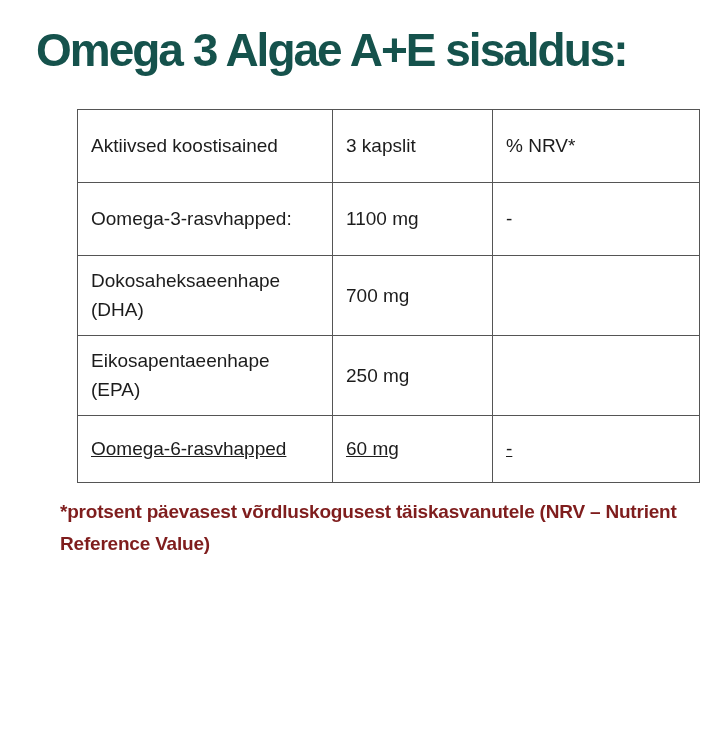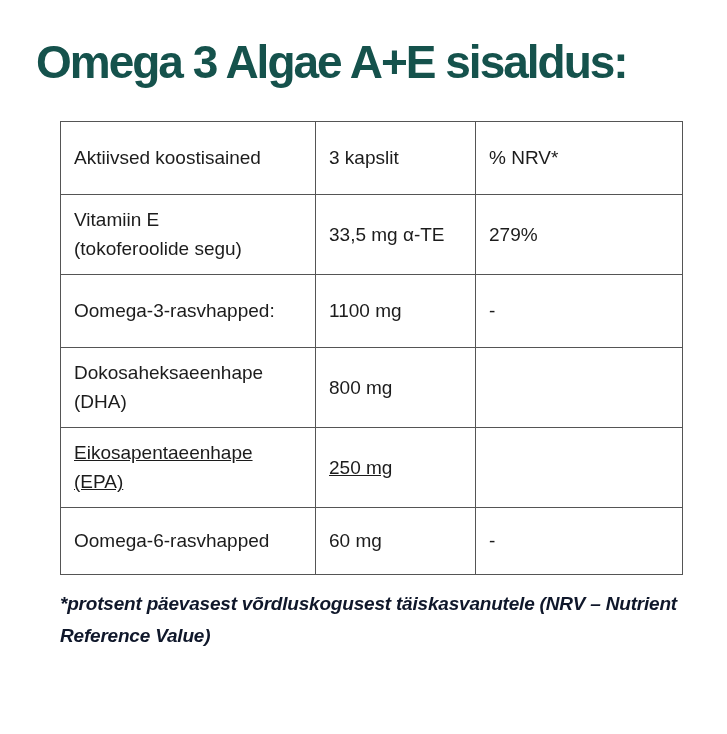--- a/index.html
+++ b/index.html
@@ -8,68 +8,68 @@
     background: #ffffff;
   }
   body {
     width: 727px;
     height: 734px;
     overflow: hidden;
     font-family: "Liberation Sans", sans-serif;
     color: #1c1c1c;
   }
   .page {
-    padding-top: 36px;
+    padding-top: 24px;
   }
   .page-title {
     margin: 0 0 0 36px;
     font-size: 46px;
     line-height: 1.15;
     font-weight: bold;
     letter-spacing: -2px;
     color: #15524c;
     white-space: nowrap;
   }
   .table-wrap {
     margin: 32px 0 0 60px;
   }
   table.nutrition {
     border-collapse: collapse;
     table-layout: fixed;
     width: 622px;
+    margin-left: 17px;
   }
   table.nutrition col.c1 { width: 255px; }
   table.nutrition col.c2 { width: 160px; }
   table.nutrition col.c3 { width: 207px; }
   table.nutrition td {
     border: 1px solid #555555;
     font-size: 19px;
     line-height: 1.55;
     vertical-align: middle;
     white-space: pre-line;
     padding: 8px 10px 8px 13px;
     color: #1c1c1c;
     box-sizing: border-box;
   }
   tr.r-header { height: 73px; }
   tr.r1 { height: 80px; }
   tr.r2 { height: 80px; }
   tr.r3 { height: 73px; }
   tr.r4 { height: 80px; }
-  tr.r5 { height: 80px; text-decoration: underline; }
-  tr.r6 { height: 67px; }
+  tr.r5 { height: 80px; }
+  tr.r6 { height: 67px; text-decoration: underline; }
   .footnote {
     margin: 13px 30px 0 60px;
     font-size: 19px;
     line-height: 32px;
     font-weight: 600;
     letter-spacing: -0.2px;
-    color: #0f172a;
+    color: #7f1d1d;
     white-space: pre-line;
-    font-style: italic;
   }
 </style>
 </head>
 <body>
 
 <div class="page">
 
   <h1 class="page-title">Omega 3 Algae A+E sisaldus:</h1>
 
   <div class="table-wrap">
@@ -78,35 +78,29 @@
         <col class="c1">
         <col class="c2">
         <col class="c3">
       </colgroup>
       <tbody>
         <tr class="r-header">
           <td>Aktiivsed koostisained</td>
           <td>3 kapslit</td>
           <td>% NRV*</td>
         </tr>
-        <tr class="r2">
-          <td>Vitamiin E
-(tokoferoolide segu)</td>
-          <td>33,5 mg α-TE</td>
-          <td>279%</td>
-        </tr>
         <tr class="r3">
           <td>Oomega-3-rasvhapped:</td>
           <td>1100 mg</td>
           <td>-</td>
         </tr>
         <tr class="r4">
           <td>Dokosaheksaeenhape
 (DHA)</td>
-          <td>800 mg</td>
+          <td>700 mg</td>
           <td></td>
         </tr>
         <tr class="r5">
           <td>Eikosapentaeenhape
 (EPA)</td>
           <td>250 mg</td>
           <td></td>
         </tr>
         <tr class="r6">
           <td>Oomega-6-rasvhapped</td>

